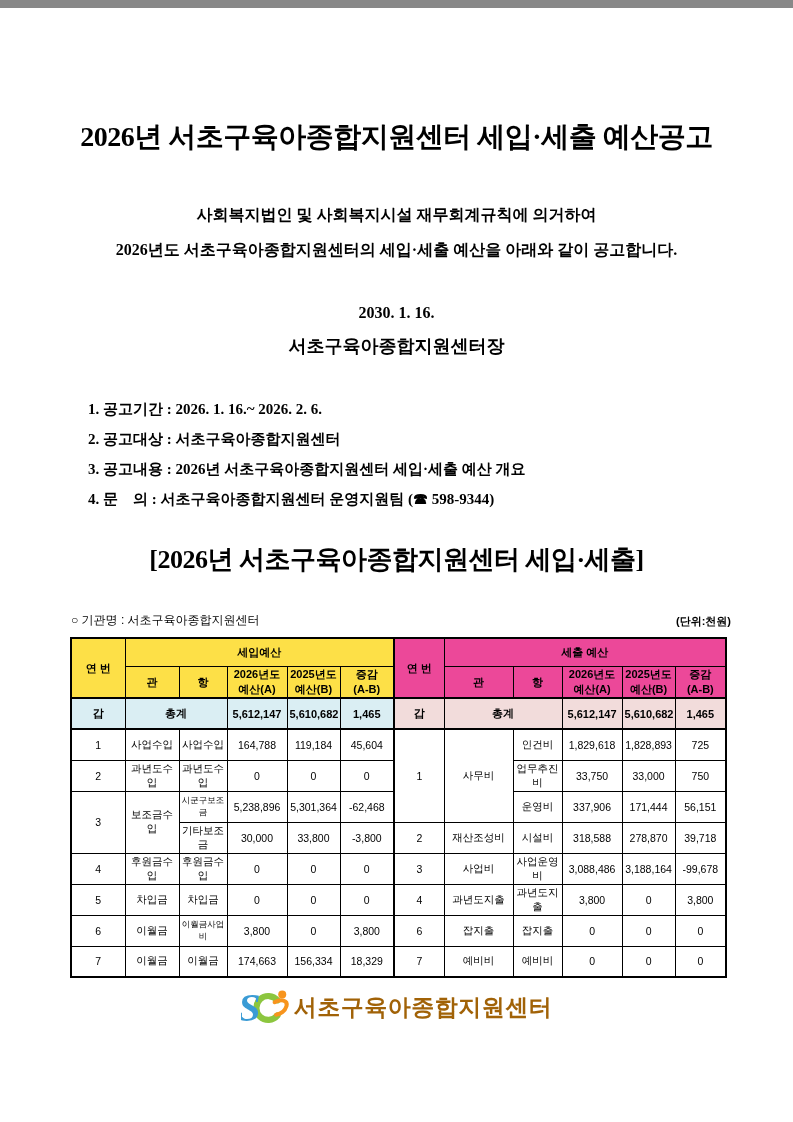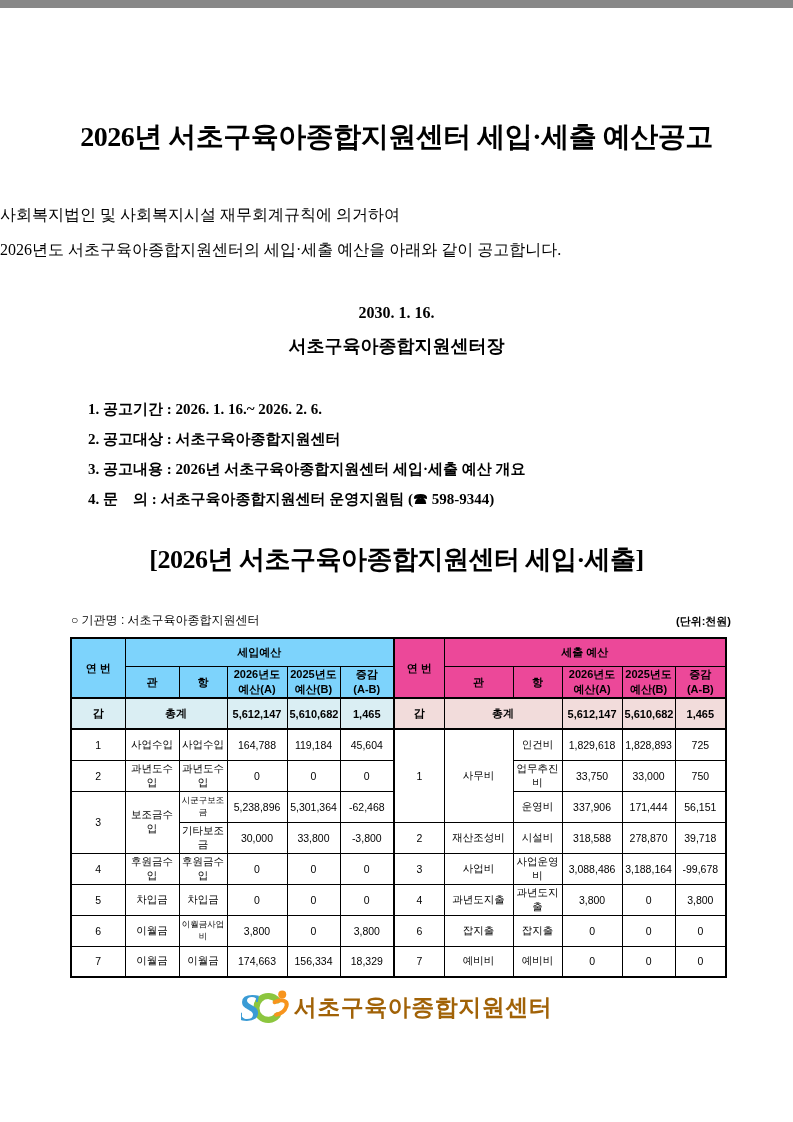--- a/index.html
+++ b/index.html
@@ -10,21 +10,21 @@
     background:#ffffff;
     margin:8px auto;
     color:#000;
     font-family:"Liberation Serif","DejaVu Serif",serif;
     overflow:hidden;
   }
   .doc-title {
     position:absolute; top:110px; left:0; width:100%;
     text-align:center; font-size:28px; font-weight:bold; letter-spacing:-0.5px;
   }
-  .intro { position:absolute; left:0; width:100%; text-align:left; font-size:16px; font-weight:400; }
+  .intro { position:absolute; left:0; width:100%; text-align:center; font-size:16px; font-weight:700; }
   .intro-1 { top:197px; }
   .intro-2 { top:232px; }
   .ann-date { position:absolute; top:296px; left:0; width:100%; text-align:center; font-size:16px; font-weight:600; }
   .announcer { position:absolute; top:326px; left:0; width:100%; text-align:center; font-size:18px; font-weight:700; }
   .notice-list { position:absolute; top:386px; left:88px; right:70px; }
   .notice { font-size:15px; font-weight:600; line-height:30px; white-space:pre-wrap; }
   .section-title {
     position:absolute; top:534px; left:0; width:100%;
     text-align:center; font-size:26px; font-weight:bold; letter-spacing:-0.5px;
   }
@@ -44,21 +44,21 @@
   }
   table.budget th, table.budget td {
     border:1px solid #000; text-align:center; vertical-align:middle;
     overflow:hidden; padding:0 2px;
   }
   thead th { font-size:11px; font-weight:bold; white-space:pre-line; line-height:1.3; }
   tr.hdr-1 { height:28px; }
   tr.hdr-2 { height:32px; }
   tr.hdr-1 th[rowspan] { border-bottom:2px solid #000; }
   tr.hdr-2 th { border-bottom:2px solid #000; }
-  .blue { background:#7dd3fc; }
+  .blue { background:#fde047; }
   .gold { background:#ec4899; }
   tr.total-row { height:31px; font-weight:bold; font-size:11px; }
   tr.total-row td { border-top:2px solid #000; border-bottom:2px solid #000; }
   .lt { background:#DAEEF3; }
   .pk { background:#F2DCDB; }
   tbody tr.body-row { height:31px; font-size:10.5px; }
   td.c-num { text-align:right; padding-right:5px; }
   td.c-cat.small { font-size:8.5px; }
   .mid-l { border-right:2px solid #000 !important; }
   .mid-r { border-left:2px solid #000 !important; }

